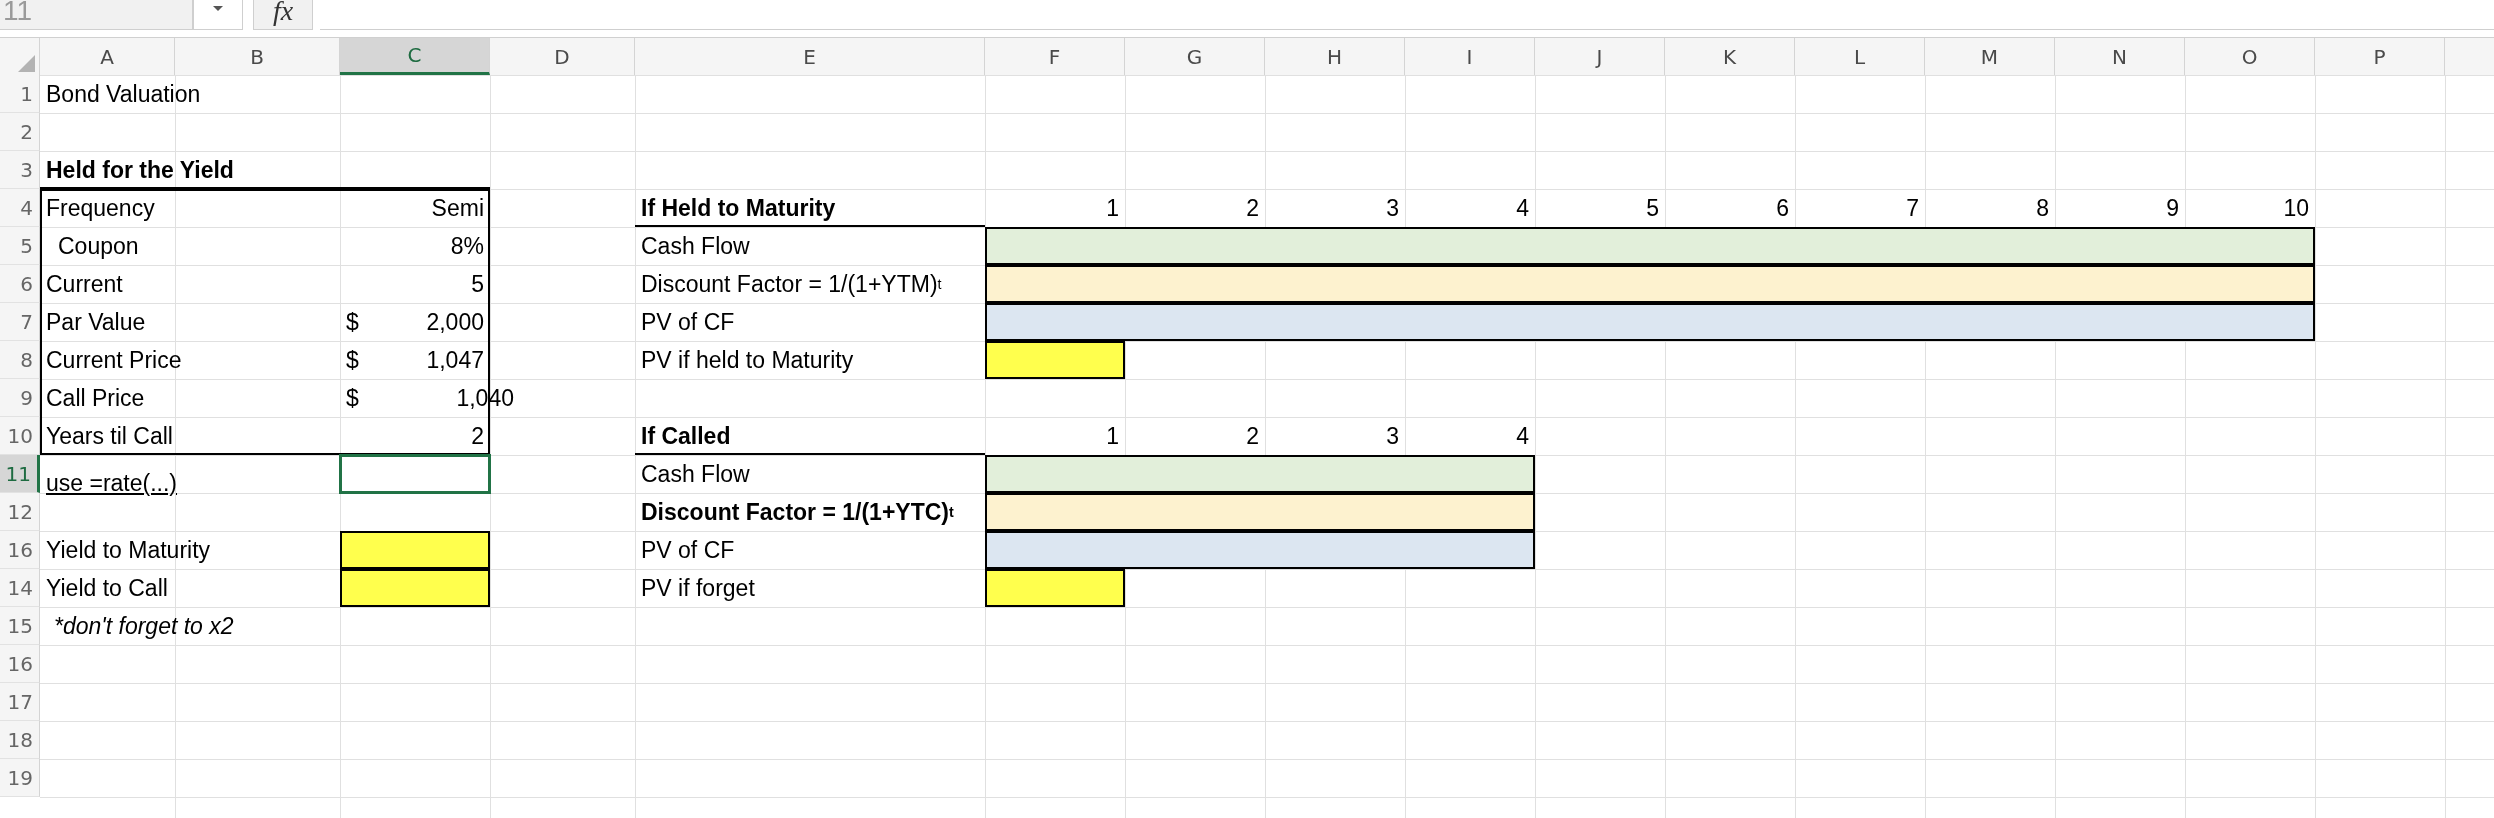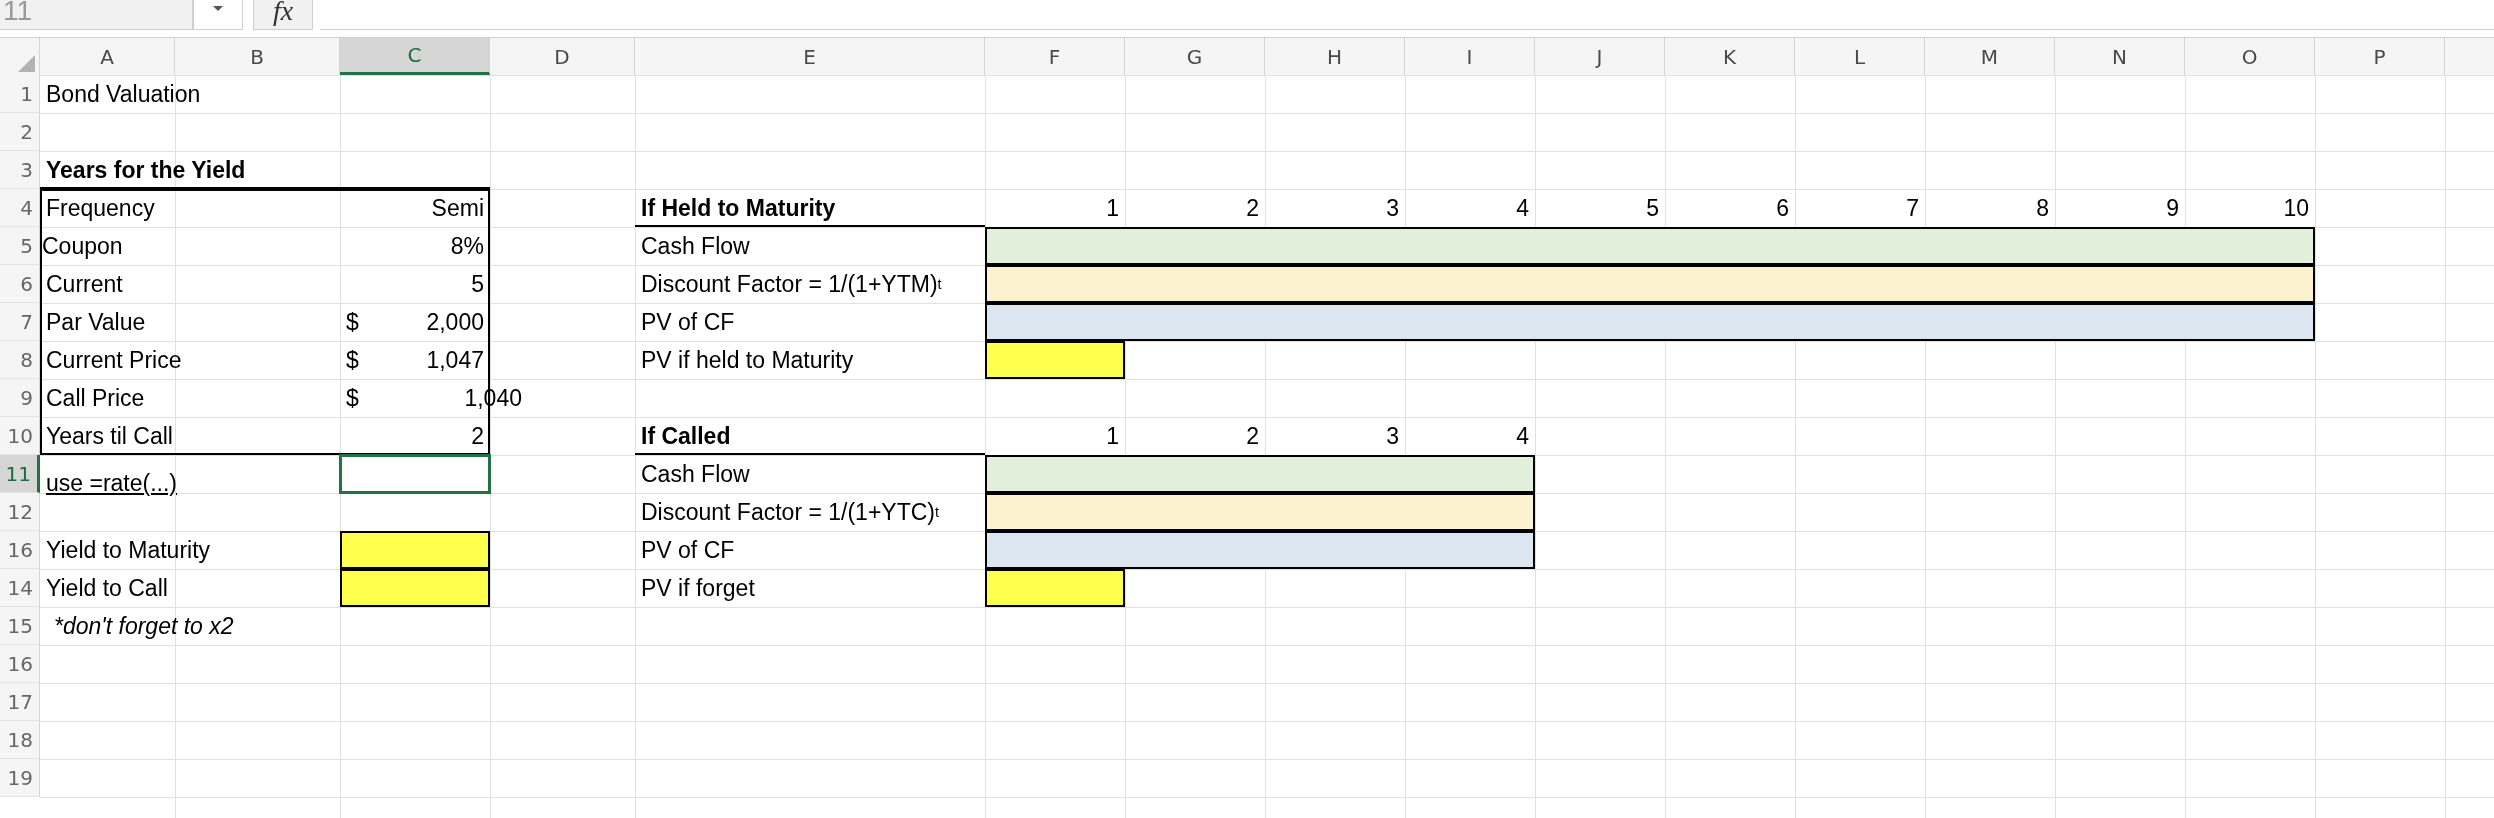--- a/index.html
+++ b/index.html
@@ -308,37 +308,37 @@
 <div class="row-head" style="top: 683px; height: 38px;">
     <span>17</span>
   </div>
 <div class="row-head" style="top: 721px; height: 38px;">
     <span>18</span>
   </div>
 <div class="row-head" style="top: 759px; height: 38px;">
     <span>19</span>
   </div>
 <div class="cell left" style="left: 40px; top: 75px; width: 135px; height: 38px;">Bond Valuation</div>
-<div class="cell left bold" style="left: 40px; top: 151px; width: 135px; height: 38px;">Years for the Yield</div>
+<div class="cell left bold" style="left: 40px; top: 151px; width: 135px; height: 38px;">Held for the Yield</div>
 <div class="underline-rule" style="left: 40px; top: 187px; width: 450px;"></div>
 <div class="cell left" style="left: 40px; top: 189px; width: 135px; height: 38px;">Frequency</div>
 <div class="cell right" style="left: 340px; top: 189px; width: 150px; height: 38px;">Semi</div>
-<div class="cell left" style="left: 36px; top: 227px; width: 135px; height: 38px;">Coupon</div>
+<div class="cell left" style="left: 52px; top: 227px; width: 135px; height: 38px;">Coupon</div>
 <div class="cell right" style="left: 340px; top: 227px; width: 150px; height: 38px;">8%</div>
 <div class="cell left" style="left: 40px; top: 265px; width: 135px; height: 38px;">Current</div>
 <div class="cell right" style="left: 340px; top: 265px; width: 150px; height: 38px;">5</div>
 <div class="cell left" style="left: 40px; top: 303px; width: 135px; height: 38px;">Par Value</div>
 <div class="money-dollar" style="left: 346px; top: 303px; height: 38px;">$</div>
 <div class="cell right" style="left: 340px; top: 303px; width: 150px; height: 38px;">2,000</div>
 <div class="cell left" style="left: 40px; top: 341px; width: 135px; height: 38px;">Current Price</div>
 <div class="money-dollar" style="left: 346px; top: 341px; height: 38px;">$</div>
 <div class="cell right" style="left: 340px; top: 341px; width: 150px; height: 38px;">1,047</div>
 <div class="cell left" style="left: 40px; top: 379px; width: 135px; height: 38px;">Call Price</div>
 <div class="money-dollar" style="left: 346px; top: 379px; height: 38px;">$</div>
-<div class="cell right" style="left: 348px; top: 379px; width: 180px; height: 38px;">1,040</div>
+<div class="cell right" style="left: 340px; top: 379px; width: 180px; height: 38px;">1,040</div>
 <div class="cell left" style="left: 40px; top: 417px; width: 135px; height: 38px;">Years til Call</div>
 <div class="cell right" style="left: 340px; top: 417px; width: 150px; height: 38px;">2</div>
 <div class="box-outline" style="left: 40px; top: 189px; width: 450px; height: 266px;"></div>
 <div class="cell left underline" style="left: 40px; top: 464px; width: 135px; height: 38px;">use =rate(...)</div>
 <div class="cell left" style="left: 40px; top: 531px; width: 135px; height: 38px;">Yield to Maturity</div>
 <div class="band band-yellow" style="left: 340px; top: 531px; width: 150px; height: 38px;"></div>
 <div class="cell left" style="left: 40px; top: 569px; width: 135px; height: 38px;">Yield to Call</div>
 <div class="band band-yellow" style="left: 340px; top: 569px; width: 150px; height: 38px;"></div>
 <div class="cell left italic" style="left: 40px; top: 607px; width: 135px; height: 38px; padding-left: 14px;">*don't forget to x2</div>
 <div class="cell left bold" style="left: 635px; top: 189px; width: 350px; height: 38px;">If Held to Maturity</div>
@@ -362,19 +362,19 @@
 <div class="cell left" style="left: 635px; top: 341px; width: 360px; height: 38px;">PV if held to Maturity</div>
 <div class="band band-yellow" style="left: 985px; top: 341px; width: 140px; height: 38px;"></div>
 <div class="cell left bold" style="left: 635px; top: 417px; width: 350px; height: 38px;">If Called</div>
 <div class="underline-rule" style="left: 635px; top: 453px; width: 350px;"></div>
 <div class="cell right" style="left: 985px; top: 417px; width: 140px; height: 38px;">1</div>
 <div class="cell right" style="left: 1125px; top: 417px; width: 140px; height: 38px;">2</div>
 <div class="cell right" style="left: 1265px; top: 417px; width: 140px; height: 38px;">3</div>
 <div class="cell right" style="left: 1405px; top: 417px; width: 130px; height: 38px;">4</div>
 <div class="cell left" style="left: 635px; top: 455px; width: 360px; height: 38px;">Cash Flow</div>
 <div class="band band-green" style="left: 985px; top: 455px; width: 550px; height: 38px;"></div>
-<div class="cell left" style="left: 635px; top: 493px; width: 360px; height: 38px;">Discount Factor = 1/(1+YTC)<sup>t</sup></div>
+<div class="cell left" style="left: 635px; top: 493px; width: 360px; height: 38px; font-weight: bold;">Discount Factor = 1/(1+YTC)<sup>t</sup></div>
 <div class="band band-cream" style="left: 985px; top: 493px; width: 550px; height: 38px;"></div>
 <div class="cell left" style="left: 635px; top: 531px; width: 360px; height: 38px;">PV of CF</div>
 <div class="band band-blue" style="left: 985px; top: 531px; width: 550px; height: 38px;"></div>
 <div class="cell left" style="left: 635px; top: 569px; width: 360px; height: 38px;">PV if forget</div>
 <div class="band band-yellow" style="left: 985px; top: 569px; width: 140px; height: 38px;"></div>
 <div id="selection-c11" style="left: 339px; top: 454px; width: 152px; height: 40px;"></div>
 
 </body></html>

